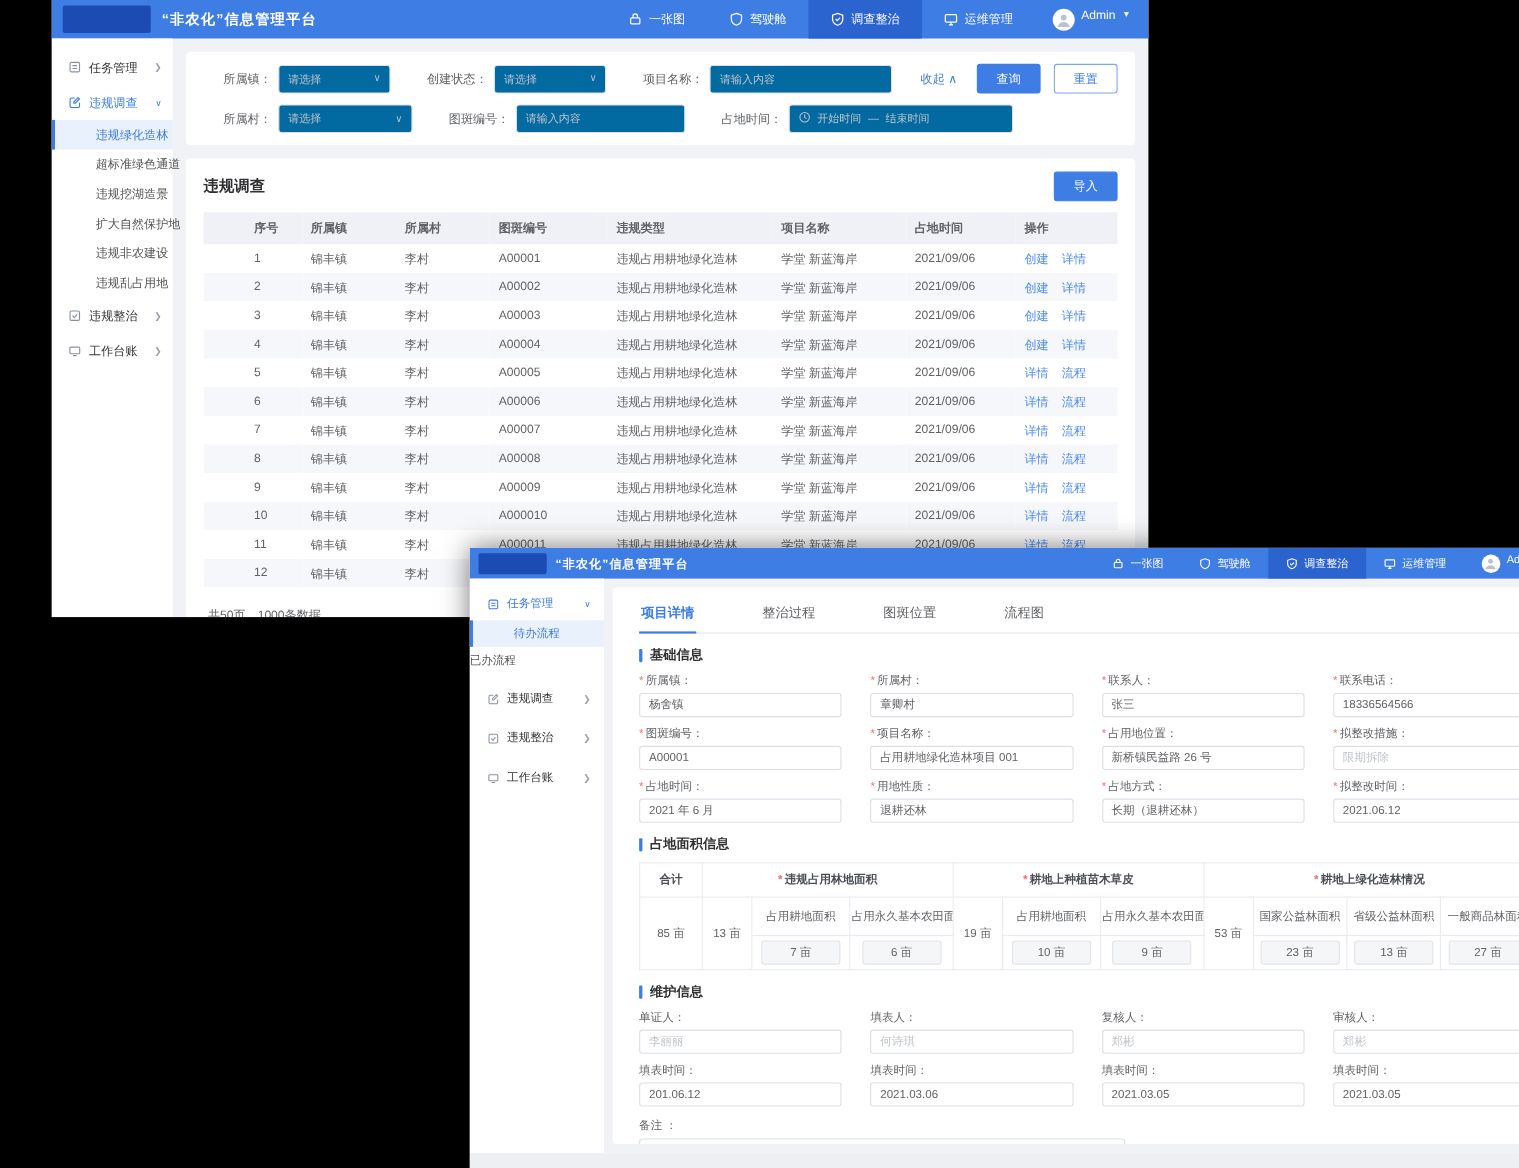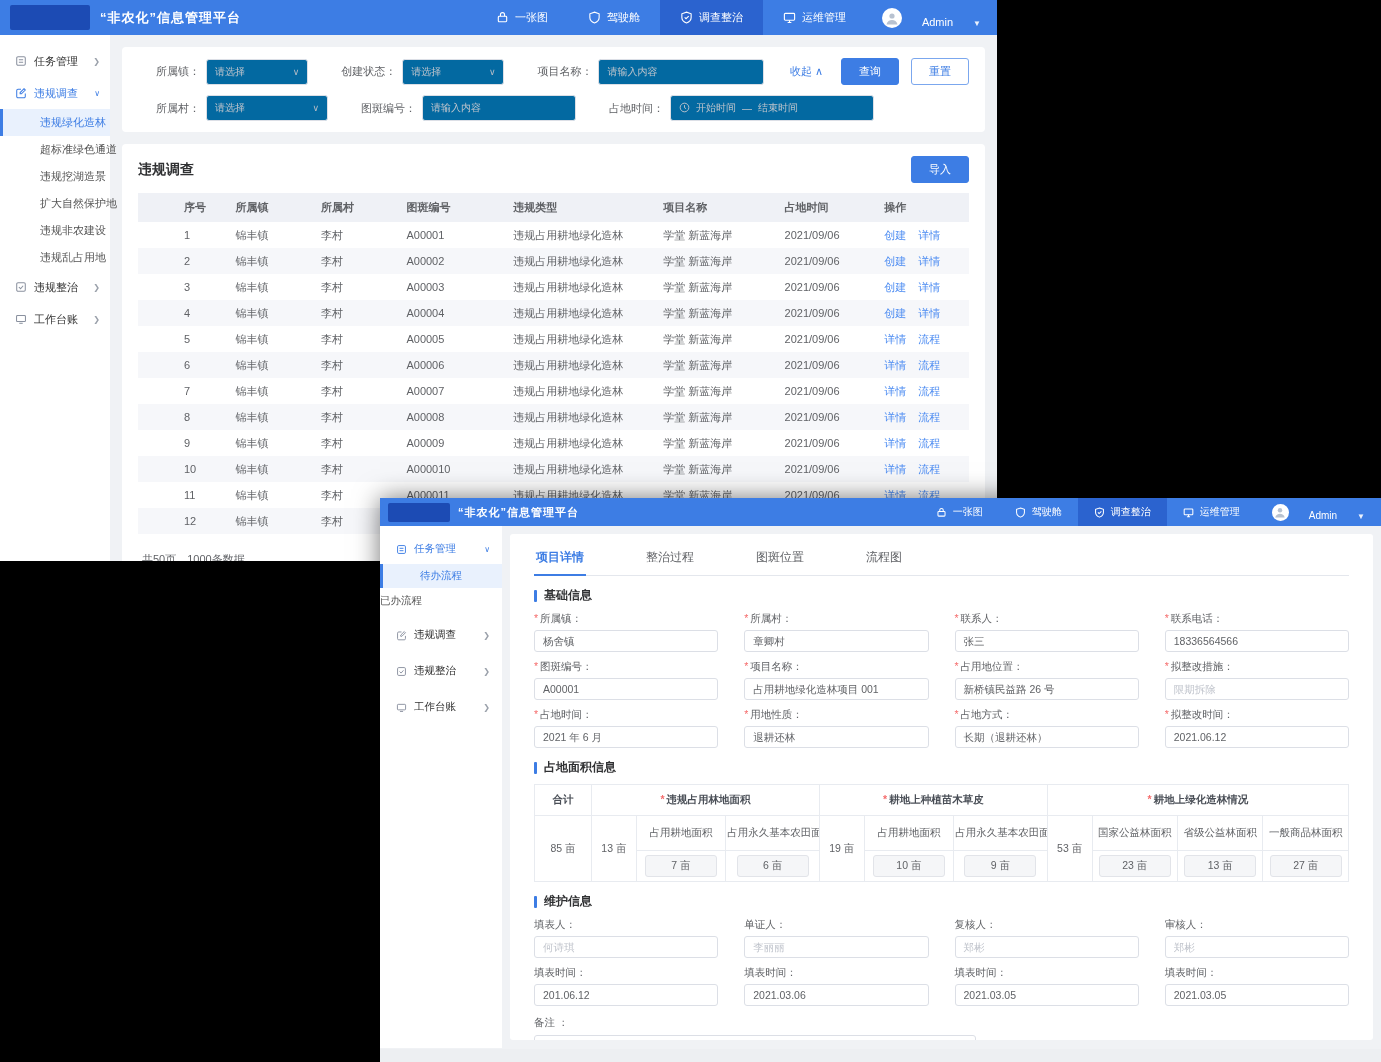--- a/index.html
+++ b/index.html
@@ -1,41 +1,41 @@
 <!DOCTYPE html>
 <html><head>
 <meta charset="utf-8">
 <style>
   html,body{margin:0;padding:0;}
   body{
     width:1381px;height:1062px;position:relative;background:#000;
     font-family:"Liberation Sans","DejaVu Sans",sans-serif;
     -webkit-font-smoothing:antialiased;overflow:hidden;
   }
-  .win{position:absolute;background:#f0f2f5;overflow:hidden;}
+  .win{position:absolute;background:#f0f2f5;overflow:hidden;margin-left:47px;}
   .win1{left:0;top:0;width:997px;height:561px;}
   .win2{left:380px;top:498px;width:1001px;height:564px;box-shadow:0 0 24px rgba(0,0,0,.55);}
 
   
   .hdr{background:#3d7de4;display:flex;align-items:center;color:#fff;}
   .win1 .hdr{height:35px;}
   .win2 .hdr{height:28px;}
   .logo-box{background:#1c4bb4;border-radius:2px;flex:none;}
   .win1 .logo-box{width:80px;height:25px;margin:0 10px 0 10px;}
   .win2 .logo-box{width:62px;height:19px;margin:0 8px 0 8px;}
   .hdr-title{font-weight:bold;letter-spacing:1px;white-space:nowrap;}
   .win1 .hdr-title{font-size:13px;}
   .win2 .hdr-title{font-size:11px;}
   .nav{margin-left:auto;display:flex;height:100%;align-items:stretch;}
   .nav-item{display:flex;align-items:center;gap:6px;cursor:pointer;white-space:nowrap;}
   .win1 .nav-item{padding:0 20px;font-size:11px;}
   .win2 .nav-item{padding:0 16px;font-size:10px;}
   .nav-item.active{background:#2b63cf;}
   .nav-item svg{display:block;}
-  .user{display:flex;align-items:flex-end;gap:20px;padding:0 16px;cursor:pointer;}
+  .user{display:flex;align-items:flex-start;gap:6px;padding:0 16px;cursor:pointer;}
   .win1 .user{font-size:11px;}
   .win2 .user{font-size:10px;}
   .avatar{background:#fff;border-radius:50%;display:flex;align-items:center;justify-content:center;overflow:hidden;}
   .win1 .avatar{width:20px;height:20px;}
   .win2 .avatar{width:17px;height:17px;}
   .caret{font-size:8px;opacity:.9;}
 
   
   .body1{display:flex;height:526px;}
   .body2{display:flex;height:522px;}
@@ -643,26 +643,26 @@
               </tr>
             </tbody>
         </table>
 
         <div class="sec-title">
           <span class="sec-bar"></span>
           <span class="sec-text">维护信息</span>
         </div>
         <div class="grid4" id="w2-maintain">
             <div class="field">
+              <div class="f-lab"><span>单证人：</span></div>
+              <div class="ibox muted">李丽丽</div>
+            </div>
+            <div class="field">
               <div class="f-lab"><span>填表人：</span></div>
               <div class="ibox muted">何诗琪</div>
-            </div>
-            <div class="field">
-              <div class="f-lab"><span>单证人：</span></div>
-              <div class="ibox muted">李丽丽</div>
             </div>
             <div class="field">
               <div class="f-lab"><span>复核人：</span></div>
               <div class="ibox muted">郑彬</div>
             </div>
             <div class="field">
               <div class="f-lab"><span>审核人：</span></div>
               <div class="ibox muted">郑彬</div>
             </div>
             <div class="field">

